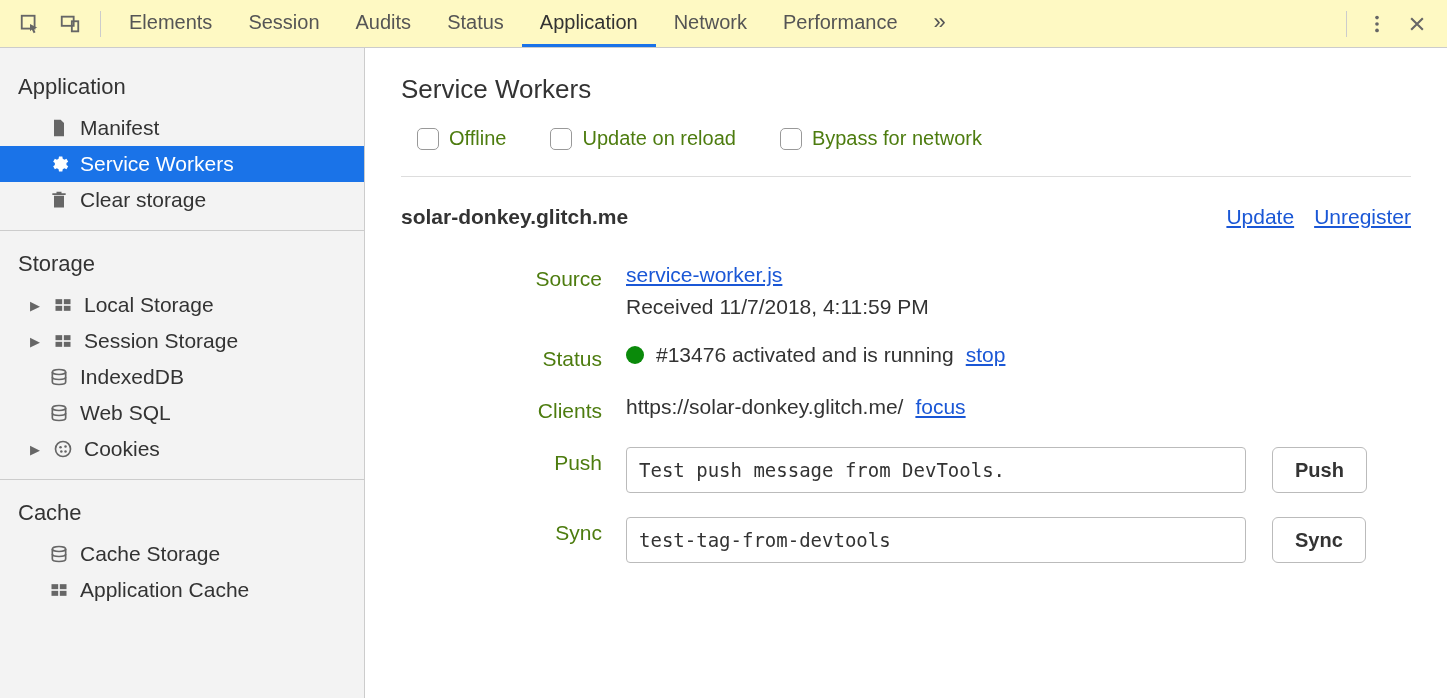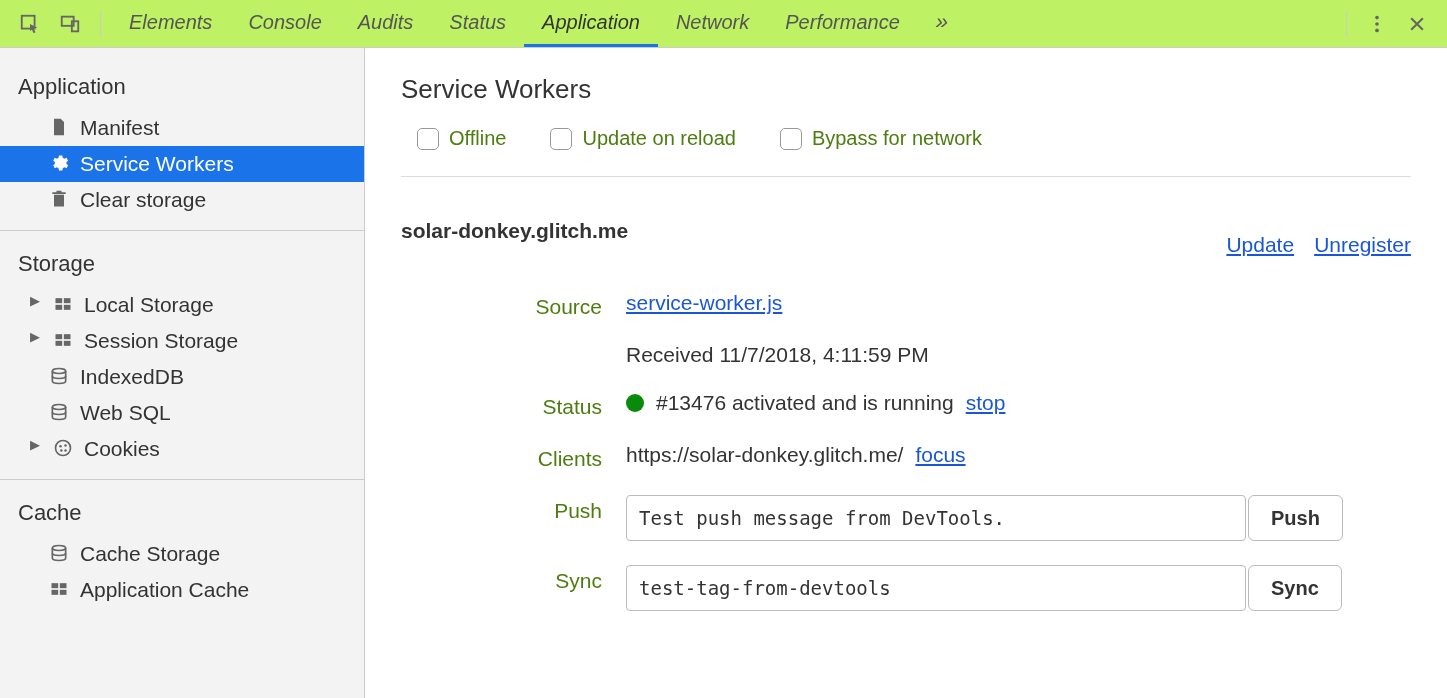--- a/index.html
+++ b/index.html
@@ -7,26 +7,25 @@
   font-family: -apple-system, BlinkMacSystemFont, "Segoe UI", Helvetica, Arial, sans-serif;
   font-size: 18px;
   color: #333;
   background: #fff;
   width: 1447px;
   height: 698px;
   overflow: hidden;
 }
 .topbar {
   height: 48px;
-  background: #bef264;
+  background: #fef9c3;
   border-bottom: 1px solid #ccc;
   display: flex;
   align-items: center;
   padding: 0 10px;
-  font-style: italic;
 }
 .topbar .tool-icon {
   width: 28px; height: 28px;
   display: flex; align-items: center; justify-content: center;
   margin: 0 6px;
   cursor: pointer;
 }
 .topbar .divider {
   width: 1px; height: 26px; background: #ccc; margin: 0 10px;
 }
@@ -69,20 +68,21 @@
   font-size: 22px;
   color: #333;
   padding: 8px 18px 10px 18px;
 }
 .section-divider {
   border-top: 1px solid #ccc;
   margin: 12px 0;
 }
 .tree-item {
   display: flex;
+  align-items: center;
   padding: 6px 18px 6px 28px;
   font-size: 21px;
   color: #333;
   cursor: pointer;
   gap: 10px;
 }
 .tree-item.selected {
   background: #1a73e8;
   color: #fff;
 }
@@ -140,21 +140,20 @@
 }
 .sw-origin {
   font-size: 21px;
   font-weight: 600;
   color: #333;
 }
 .sw-actions {
   margin-left: auto;
   display: flex;
   gap: 20px;
-  margin-top: 28px;
 }
 .link {
   color: #1a57d6;
   text-decoration: underline;
   font-size: 21px;
   cursor: pointer;
 }
 .detail-row {
   display: flex;
   align-items: flex-start;
@@ -170,34 +169,34 @@
 }
 .detail-value {
   flex: 1;
   font-size: 21px;
   color: #333;
   display: flex;
   align-items: center;
   gap: 12px;
 }
 .detail-value .sub {
-  margin-top: 28px;
+  margin-top: 8px;
   display: block;
   text-align: right;
 }
 .status-dot {
   width: 18px; height: 18px;
   border-radius: 50%;
   background: #0a8a0a;
   display: inline-block;
 }
 .input-row {
   display: flex;
   align-items: center;
-  gap: 2px;
+  gap: 26px;
 }
 .text-input {
   flex: 1;
   max-width: 620px;
   height: 46px;
   border: 1px solid #bbb;
   border-radius: 4px;
   padding: 0 12px;
   font-family: Menlo, Consolas, monospace;
   font-size: 19px;
@@ -229,21 +228,21 @@
   </div>
   <div class="tool-icon">
     <svg viewBox="0 0 24 24" width="22" height="22">
         <rect x="3" y="4" width="13" height="10" fill="none" stroke="#666" stroke-width="2"></rect>
         <rect x="14" y="9" width="7" height="11" fill="none" stroke="#666" stroke-width="2"></rect>
       </svg>
   </div>
   <div class="divider"></div>
   <div class="tabs">
     <div class="tab">Elements</div>
-    <div class="tab">Console</div>
+    <div class="tab">Session</div>
     <div class="tab">Audits</div>
     <div class="tab">Status</div>
     <div class="tab active">Application</div>
     <div class="tab">Network</div>
     <div class="tab">Performance</div>
     <div class="tab" style="font-size:22px">»</div>
   </div>
   <div class="right">
     <div class="divider"></div>
     <div class="tool-icon">

